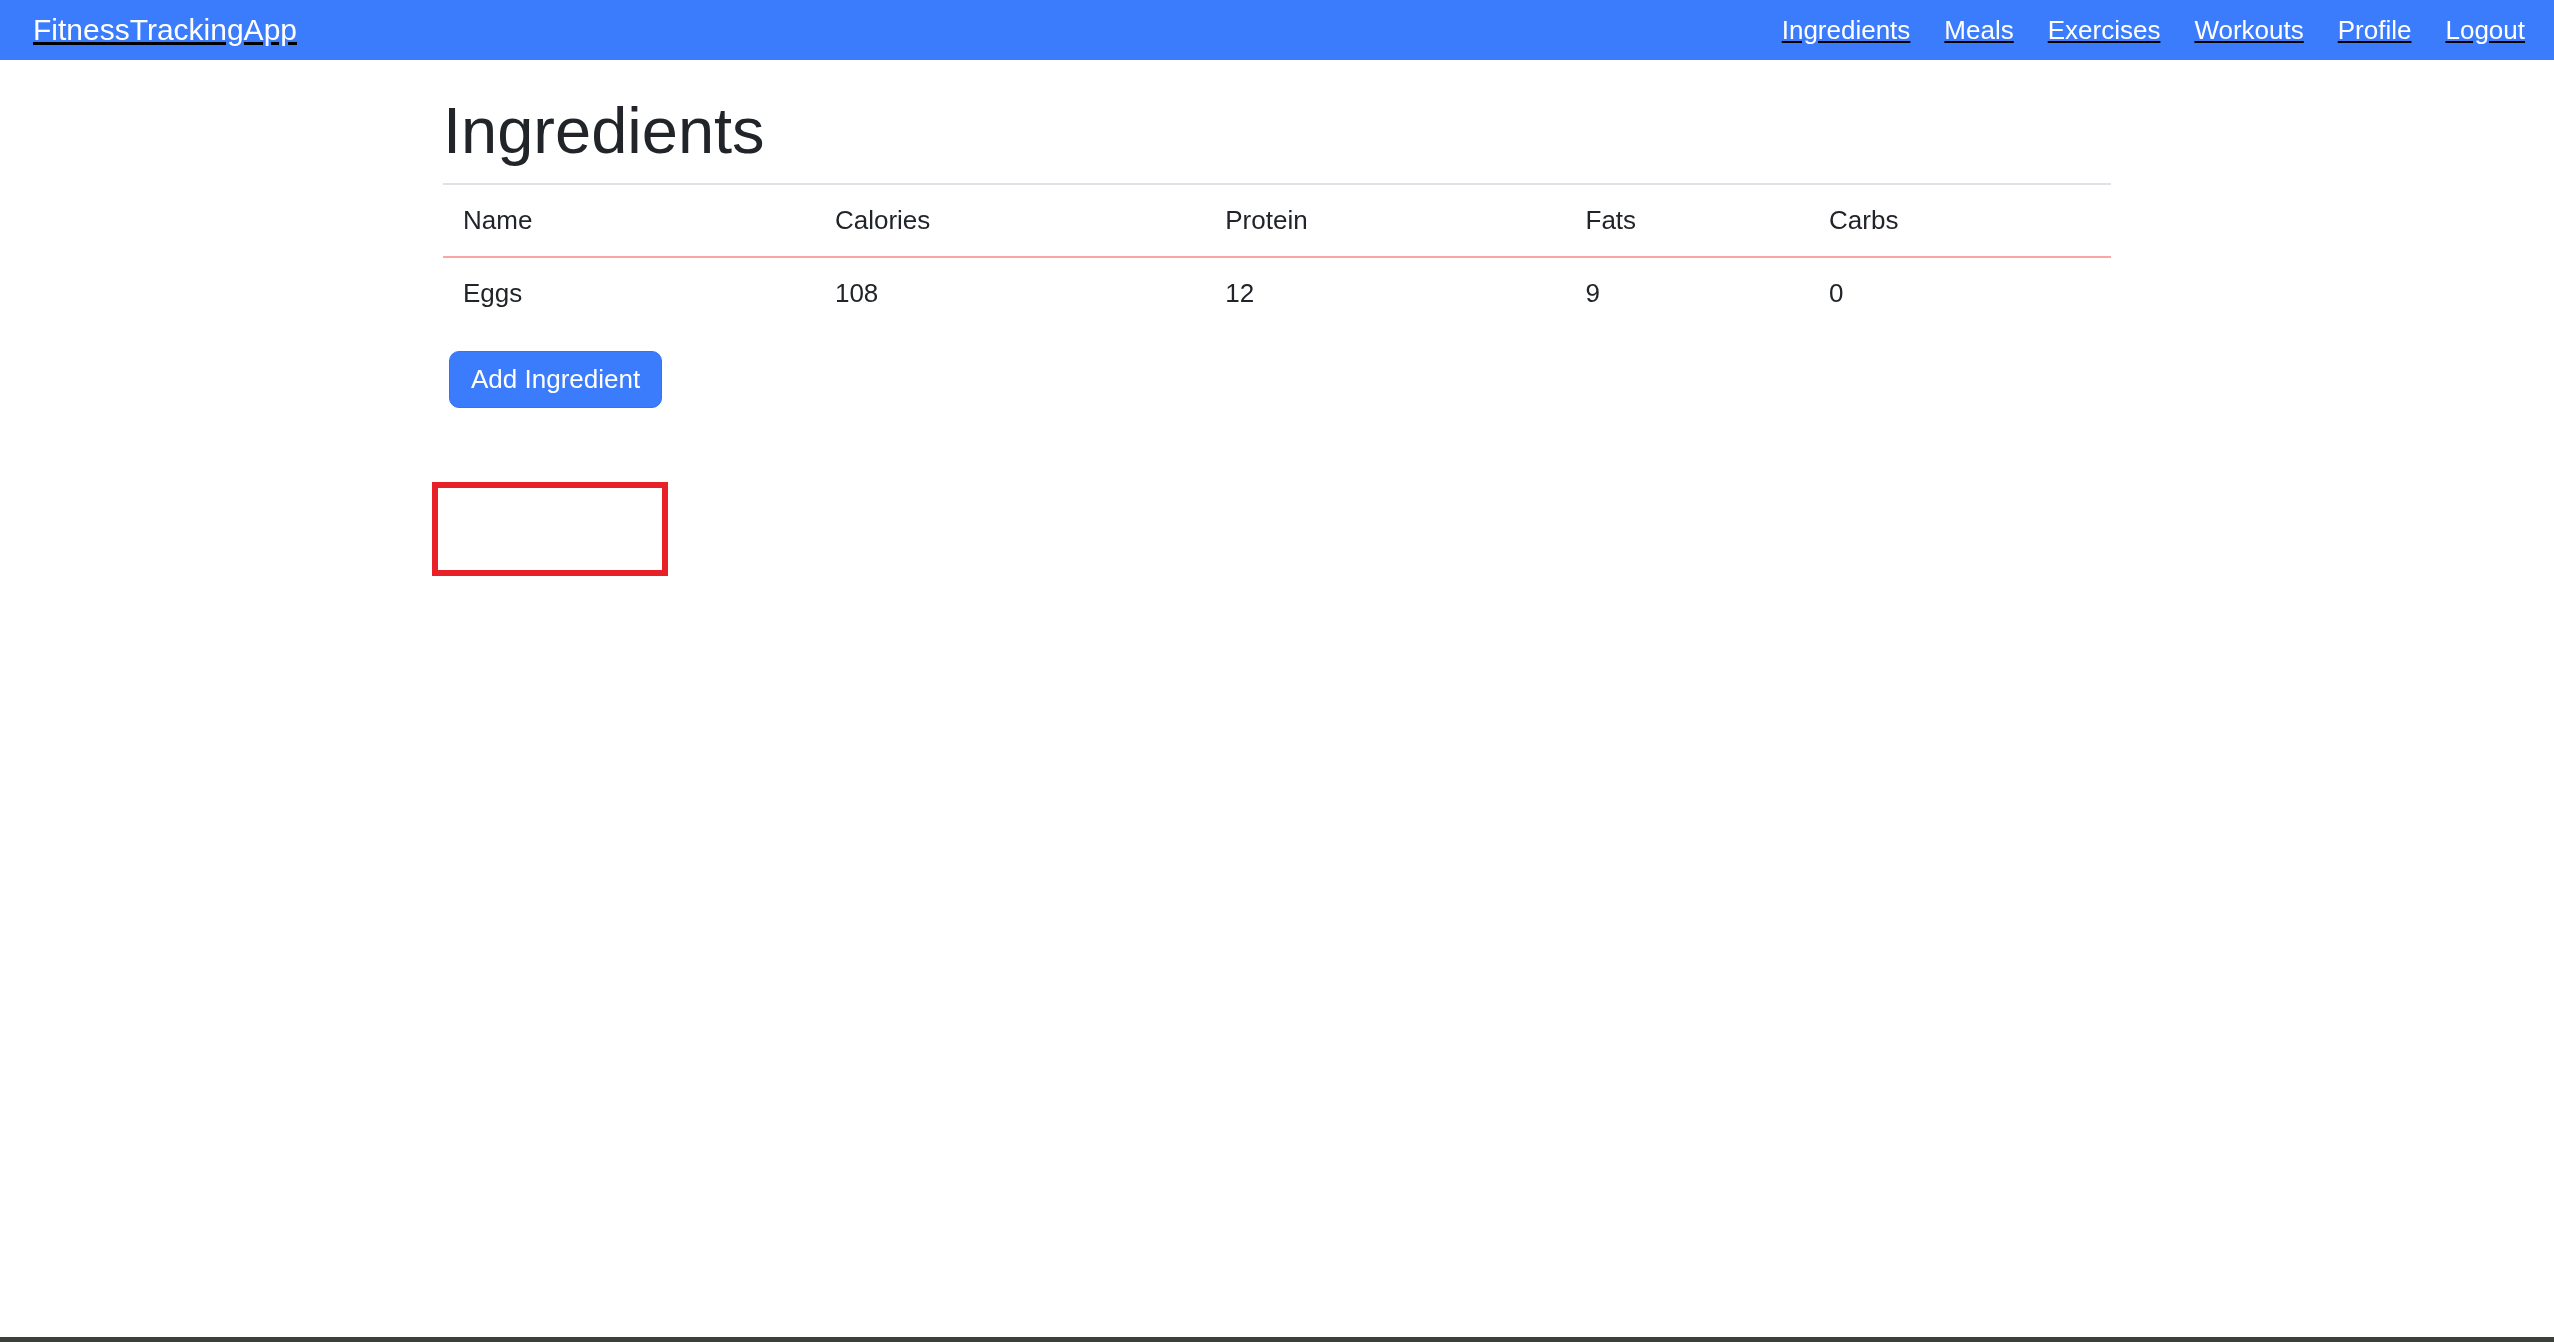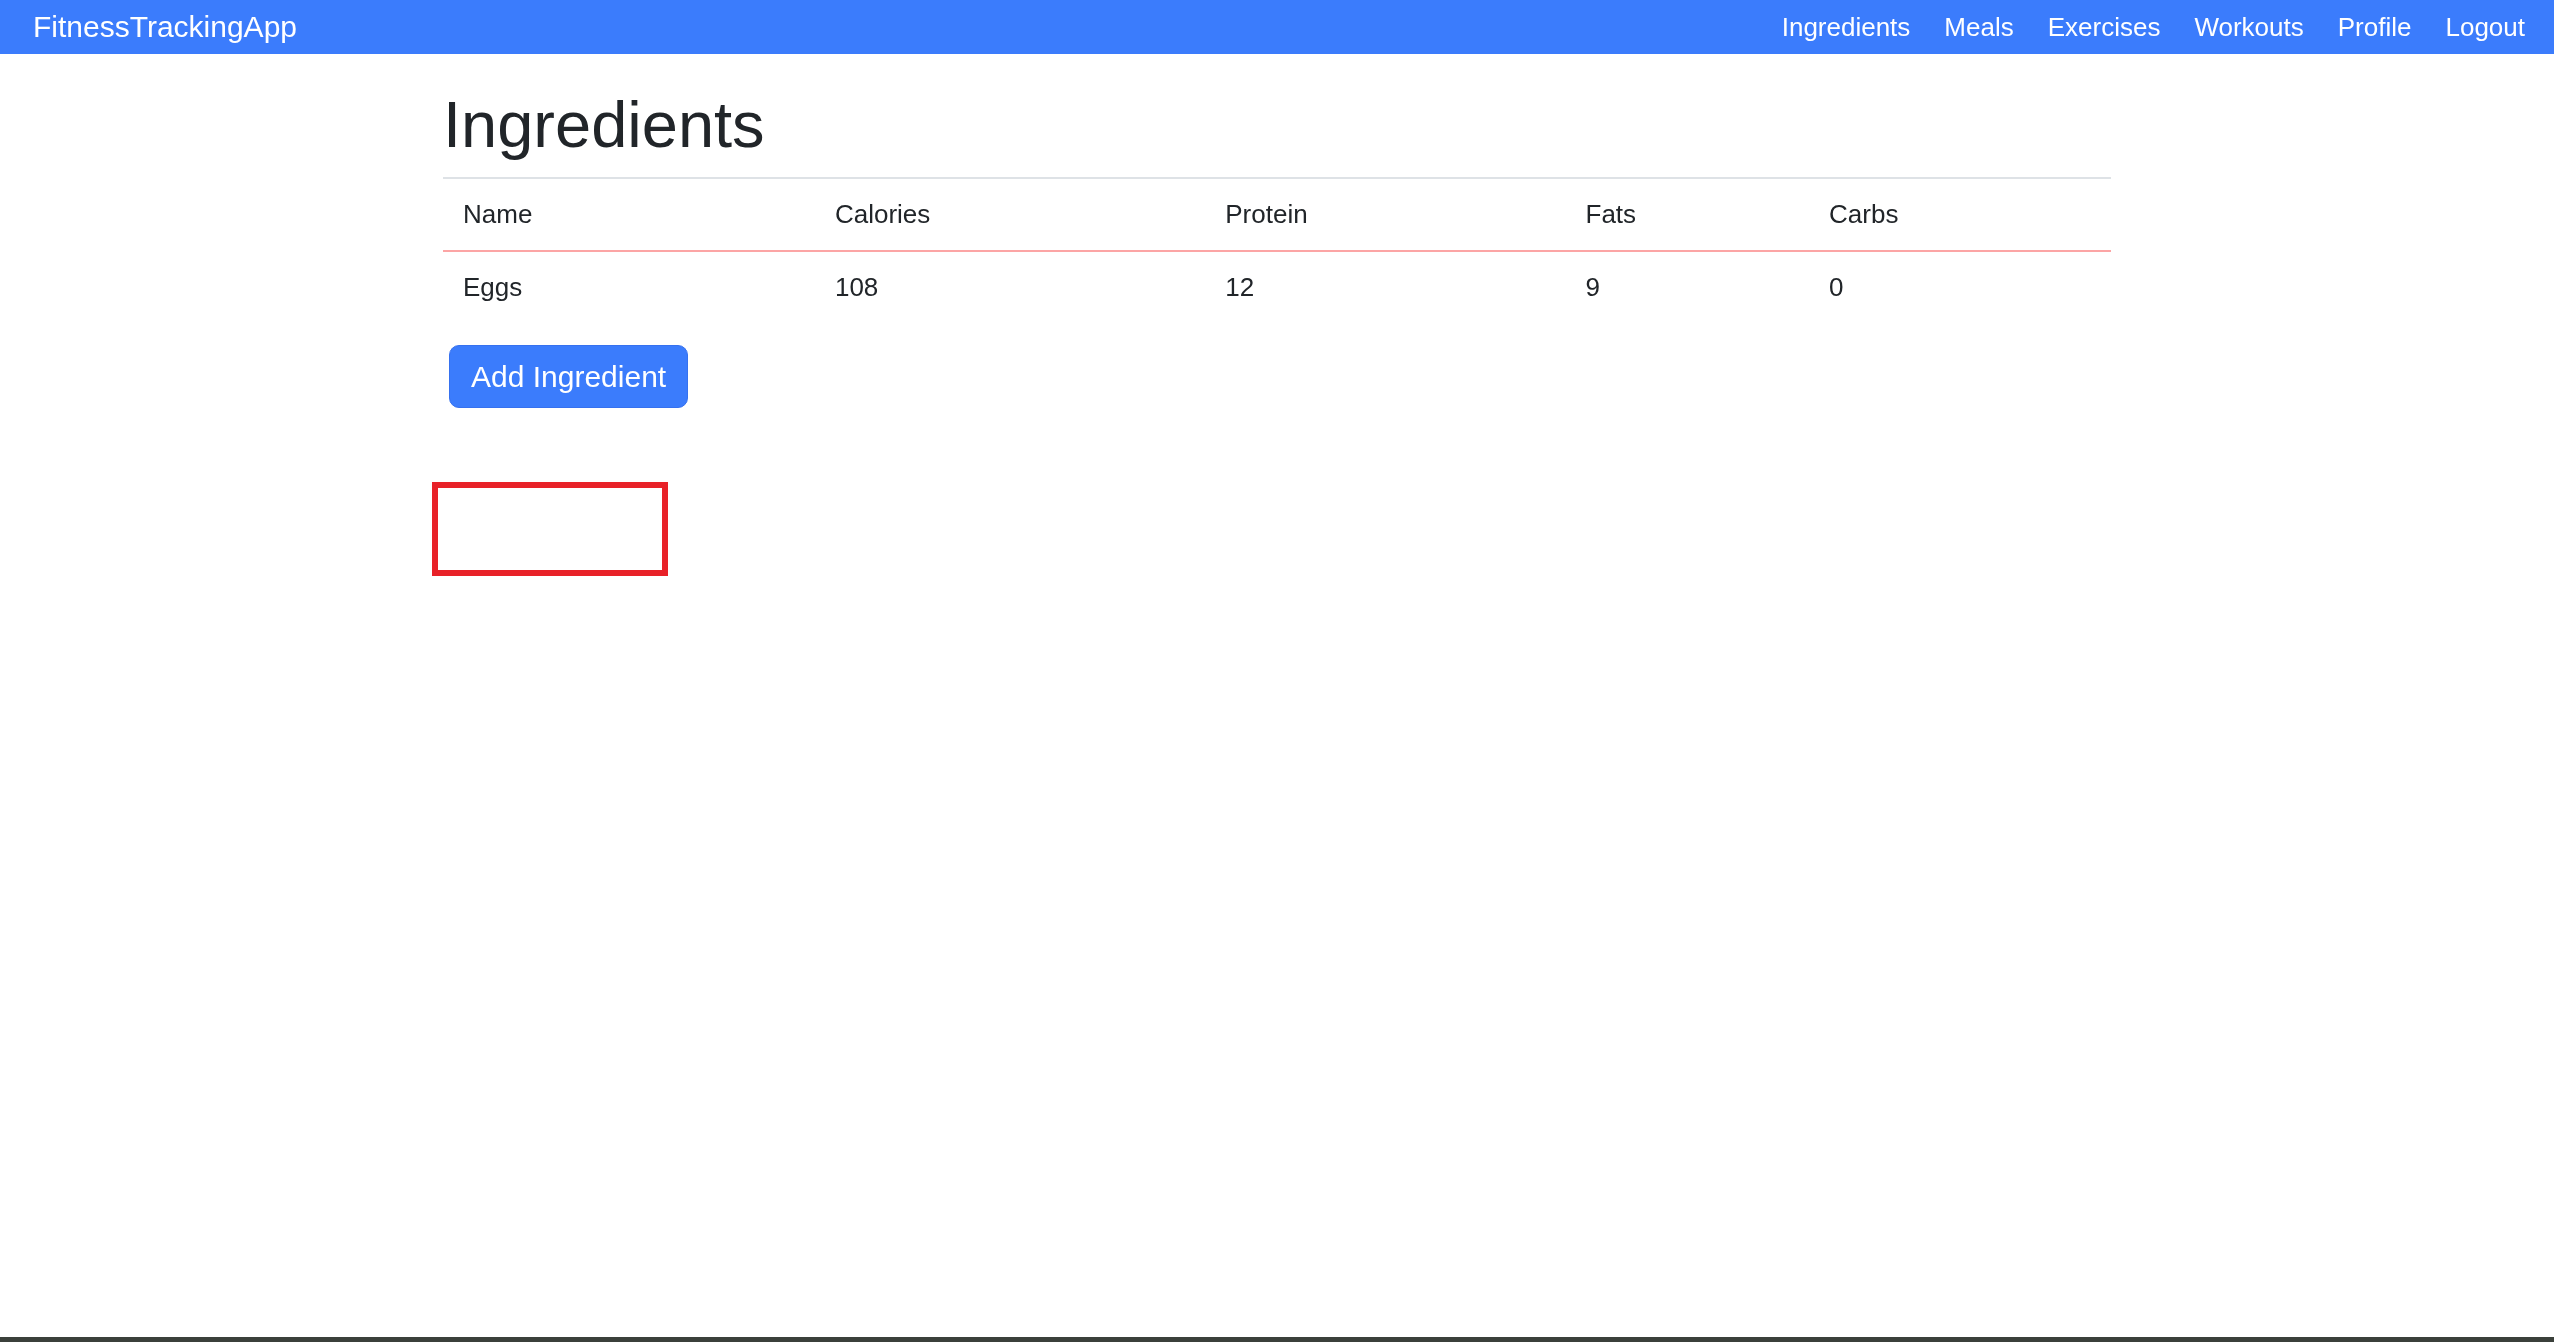--- a/index.html
+++ b/index.html
@@ -15,23 +15,24 @@
     height: 1342px;
     background: #ffffff;
     overflow: hidden;
   }
 
   
   .navbar {
     display: flex;
     justify-content: space-between;
     align-items: center;
-    height: 54px;
+    height: 60px;
     background: #3b7cfc;
     padding: 0 12px 0 33px;
+    text-decoration: underline;
   }
   .brand {
     color: #ffffff;
     font-size: 30px;
     text-decoration: none;
     white-space: nowrap;
     cursor: pointer;
   }
   .nav-links { display: flex; align-items: center; }
   .nav-link {
@@ -84,21 +85,21 @@
   }
 
   .add-btn {
     display: inline-block;
     margin: 22px 0 0 6px;
     background: #3b7cfc;
     color: #ffffff;
     border: 1px solid #3671ef;
     border-radius: 10px;
     padding: 8px 21px;
-    font-size: 30px;
+    font-size: 26px;
     font-family: "Liberation Sans", sans-serif;
     line-height: 1.5;
     cursor: pointer;
   }
 
   
   .annotation-box {
     position: absolute;
     left: 432px;
     top: 482px;

